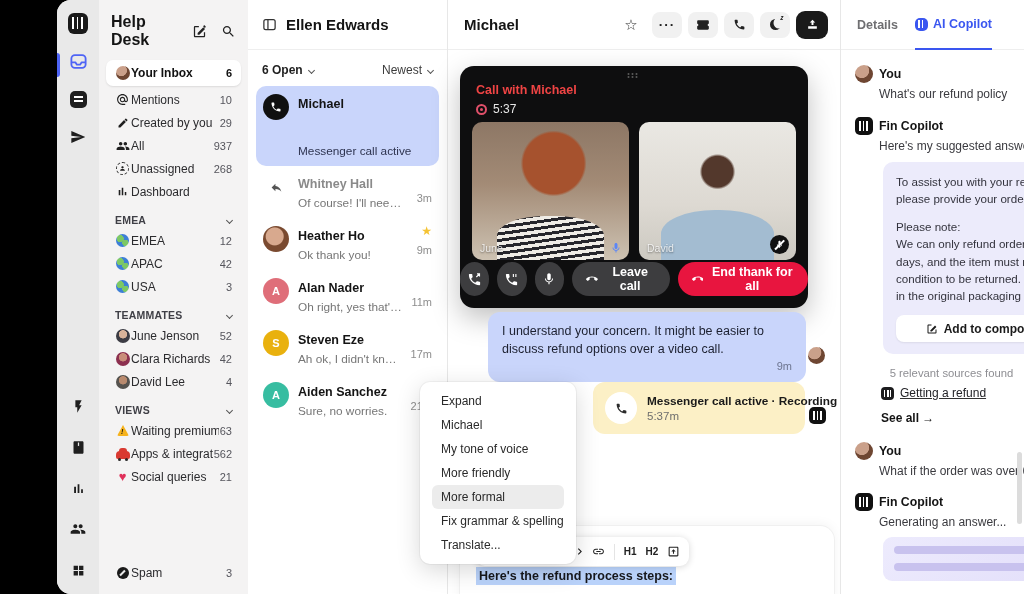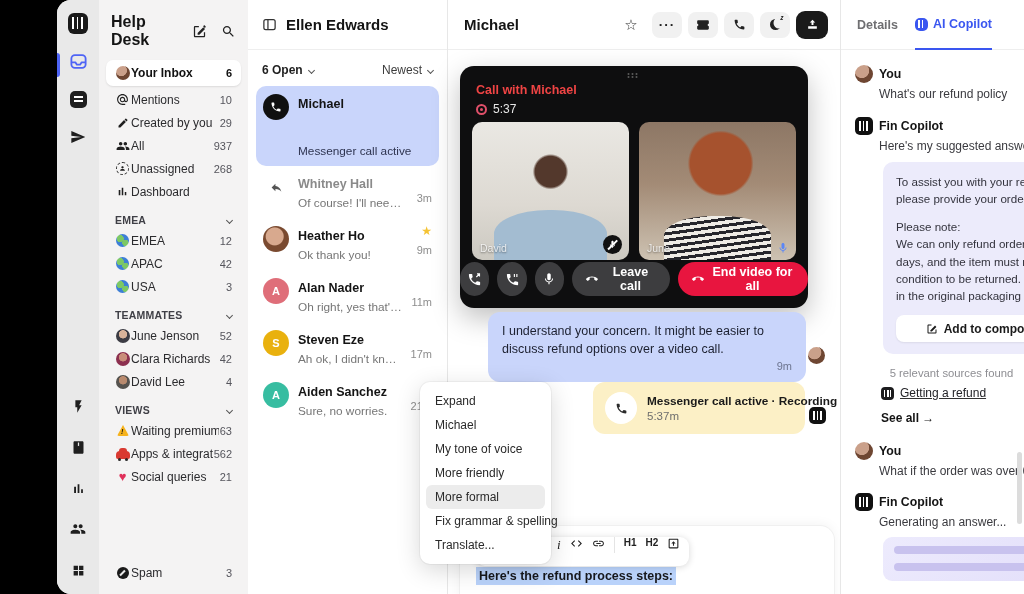--- a/index.html
+++ b/index.html
@@ -161,35 +161,35 @@
   .note-t2{font-size:11.5px;color:#6d6d6d;margin-top:2px;}
   .ic-fin{border-radius:5px;background:#111;position:relative;flex:none;}
   .ic-fin::after{content:"";position:absolute;left:24%;right:24%;top:22%;bottom:22%;
     background:repeating-linear-gradient(90deg,#fff 0 1.6px,transparent 1.6px 3.6px);}
   .fin-chip{position:absolute;right:14px;top:357px;width:17px;height:17px;}
 
   
   .composer-card{position:absolute;left:12px;right:6px;top:476px;bottom:-16px;background:#fff;
     border-radius:14px;box-shadow:0 0 0 1px #f0f0f0,0 -2px 12px rgba(0,0,0,.05);}
   .toolbar{position:absolute;left:28px;top:487px;height:29px;background:#fff;border-radius:9px;
-    box-shadow:0 1px 7px rgba(0,0,0,.16);display:flex;align-items:flex-start;padding:0 9px;gap:9px;z-index:5;}
+    box-shadow:0 1px 7px rgba(0,0,0,.16);display:flex;align-items:center;padding:0 9px;gap:9px;z-index:5;}
   .ai-chip{display:flex;align-items:center;gap:4px;background:#e4e7fd;border-radius:6px;padding:2.5px 5px;}
   .ai-badge{width:16px;height:16px;border-radius:4px;background:#4e64f5;color:#fff;font-size:8.5px;
     font-weight:800;display:flex;align-items:center;justify-content:center;}
   .tb-div{width:1px;height:16px;background:#e4e4e4;}
   .tb-btn{font-size:12.5px;color:#222;display:flex;align-items:center;}
   .tb-btn.b{font-weight:800;}
   .tb-btn.i{font-style:italic;font-family:"Liberation Serif",serif;font-size:13px;}
   .tb-btn.h{font-size:10px;font-weight:800;}
   .sel-line{position:absolute;left:28px;top:519px;font-size:12.5px;font-weight:600;color:#17181c;z-index:4;}
   .sel-line span{background:#b9d2fa;padding:2px 3px;}
 
   
-  .menu{position:absolute;left:363px;top:382px;width:131px;background:#fff;border-radius:10px;
-    box-shadow:0 6px 24px rgba(0,0,0,.16),0 0 0 1px rgba(0,0,0,.04);padding:7px 6px;z-index:20;}
+  .menu{position:absolute;left:363px;top:382px;width:156px;background:#fff;border-radius:10px;
+    box-shadow:0 6px 24px rgba(0,0,0,.16),0 0 0 1px rgba(0,0,0,.04);padding:7px 12px;z-index:20;}
   .menu-item{font-size:12px;color:#2a2a2a;padding:5px 9px;border-radius:6px;white-space:nowrap;}
   .menu-item.active{background:#ececec;}
 
   
   .copilot{width:184px;border-left:1px solid #e7e7e7;background:#fff;position:relative;overflow:hidden;flex:none;}
   .cp-tabs{height:50px;border-bottom:1px solid #eeeeee;display:flex;align-items:stretch;gap:17px;padding:0 16px;}
   .cp-tab{display:flex;align-items:center;gap:5px;font-size:12.5px;font-weight:600;color:#6f6f72;}
   .cp-tab.active{color:#3a56f0;font-weight:700;border-bottom:2px solid #3a56f0;margin-bottom:-1px;}
   .cp-tab .ic-fin{background:#3a56f0;}
   .cp-body{padding:15px 0 0 14px;font-size:12px;color:#333;}
@@ -561,32 +561,32 @@
     <div class="chat-body">
 
       <div class="callcard">
         <span class="dots"></span>
         <div class="call-title">Call with Michael</div>
         <div class="call-timer">
           <i class="rec"></i>
           <span>5:37</span>
         </div>
         <div class="tiles">
+          <div class="tile tile-june">
+            <span class="tile-name">June</span>
+            <span class="mic-on">
+              <svg width="12" height="12" viewBox="0 0 24 24" fill="currentColor">
+                  <path d="M12 14c1.66 0 3-1.34 3-3V5c0-1.66-1.34-3-3-3S9 3.34 9 5v6c0 1.66 1.34 3 3 3zm5.3-3c0 3-2.54 5.1-5.3 5.1S6.7 14 6.7 11H5c0 3.41 2.72 6.23 6 6.72V21h2v-3.28c3.28-.48 6-3.3 6-6.72h-1.7z"></path>
+                </svg>
+            </span>
+          </div>
           <div class="tile tile-david">
             <span class="tile-name">David</span>
             <span class="mic-off">
               <svg width="9" height="9" viewBox="0 0 24 24" fill="currentColor">
-                  <path d="M12 14c1.66 0 3-1.34 3-3V5c0-1.66-1.34-3-3-3S9 3.34 9 5v6c0 1.66 1.34 3 3 3zm5.3-3c0 3-2.54 5.1-5.3 5.1S6.7 14 6.7 11H5c0 3.41 2.72 6.23 6 6.72V21h2v-3.28c3.28-.48 6-3.3 6-6.72h-1.7z"></path>
-                </svg>
-            </span>
-          </div>
-          <div class="tile tile-june">
-            <span class="tile-name">June</span>
-            <span class="mic-on">
-              <svg width="12" height="12" viewBox="0 0 24 24" fill="currentColor">
                   <path d="M12 14c1.66 0 3-1.34 3-3V5c0-1.66-1.34-3-3-3S9 3.34 9 5v6c0 1.66 1.34 3 3 3zm5.3-3c0 3-2.54 5.1-5.3 5.1S6.7 14 6.7 11H5c0 3.41 2.72 6.23 6 6.72V21h2v-3.28c3.28-.48 6-3.3 6-6.72h-1.7z"></path>
                 </svg>
             </span>
           </div>
         </div>
         <div class="controls">
           <button class="cbtn">
             <svg width="15" height="15" viewBox="0 0 24 24" fill="#fff">
                 <path d="M6.62 10.79c1.44 2.83 3.76 5.14 6.59 6.59l2.2-2.21c.27-.27.67-.36 1.02-.24 1.12.37 2.33.57 3.57.57.55 0 1 .45 1 1V20c0 .55-.45 1-1 1-9.39 0-17-7.61-17-17 0-.55.45-1 1-1h3.5c.55 0 1 .45 1 1 0 1.25.2 2.45.57 3.57.11.35.03.74-.25 1.02l-2.2 2.2z"></path>
                 <path d="M16 3l4 0 0 4M20 3l-5 5" stroke="#fff" stroke-width="1.8" fill="none"></path>
@@ -606,21 +606,21 @@
           <button class="cpill">
             <svg width="14" height="14" viewBox="0 0 24 24" fill="#fff">
                 <path d="M12 9c-1.6 0-3.15.25-4.6.72v3.1c0 .39-.23.74-.56.9-.98.49-1.87 1.12-2.66 1.85-.18.18-.43.28-.7.28-.28 0-.53-.11-.71-.29L.29 13.08c-.18-.17-.29-.42-.29-.7 0-.28.11-.53.29-.71C3.34 8.78 7.46 7 12 7s8.66 1.78 11.71 4.67c.18.18.29.43.29.71 0 .28-.11.53-.29.7l-2.48 2.48c-.18.18-.43.29-.71.29-.27 0-.52-.1-.7-.28-.79-.73-1.68-1.36-2.66-1.85-.33-.16-.56-.51-.56-.9v-3.1C15.15 9.25 13.6 9 12 9z"></path>
               </svg>
             <span>Leave call</span>
           </button>
           <button class="cpill red">
             <svg width="14" height="14" viewBox="0 0 24 24" fill="#fff">
                 <path d="M12 9c-1.6 0-3.15.25-4.6.72v3.1c0 .39-.23.74-.56.9-.98.49-1.87 1.12-2.66 1.85-.18.18-.43.28-.7.28-.28 0-.53-.11-.71-.29L.29 13.08c-.18-.17-.29-.42-.29-.7 0-.28.11-.53.29-.71C3.34 8.78 7.46 7 12 7s8.66 1.78 11.71 4.67c.18.18.29.43.29.71 0 .28-.11.53-.29.7l-2.48 2.48c-.18.18-.43.29-.71.29-.27 0-.52-.1-.7-.28-.79-.73-1.68-1.36-2.66-1.85-.33-.16-.56-.51-.56-.9v-3.1C15.15 9.25 13.6 9 12 9z"></path>
               </svg>
-            <span>End video for all</span>
+            <span>End thank for all</span>
           </button>
         </div>
       </div>
 
       <div class="bubble">
         <span>I understand your concern. It might be easier to discuss refund options over a video call.</span>
         <div class="btime">9m</div>
       </div>
       <i class="av avp1 cust-av"></i>
 

